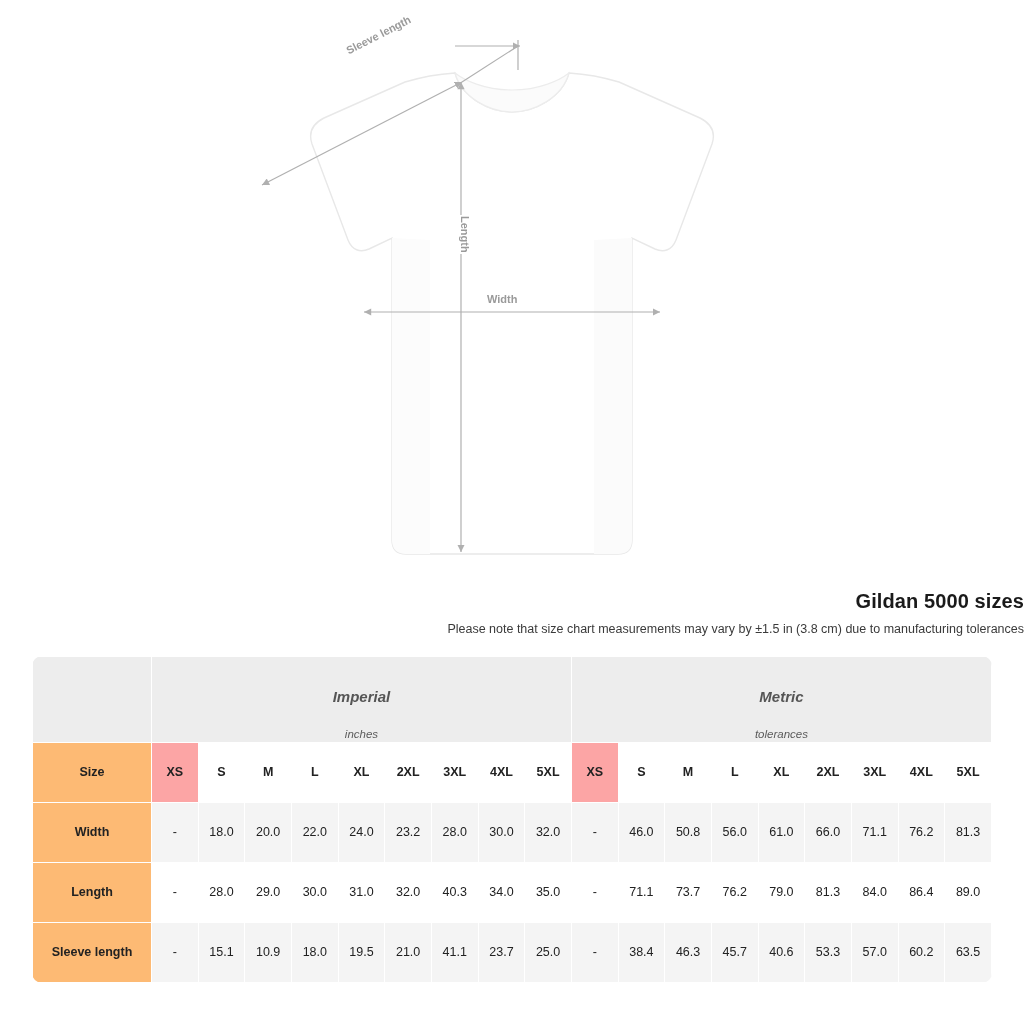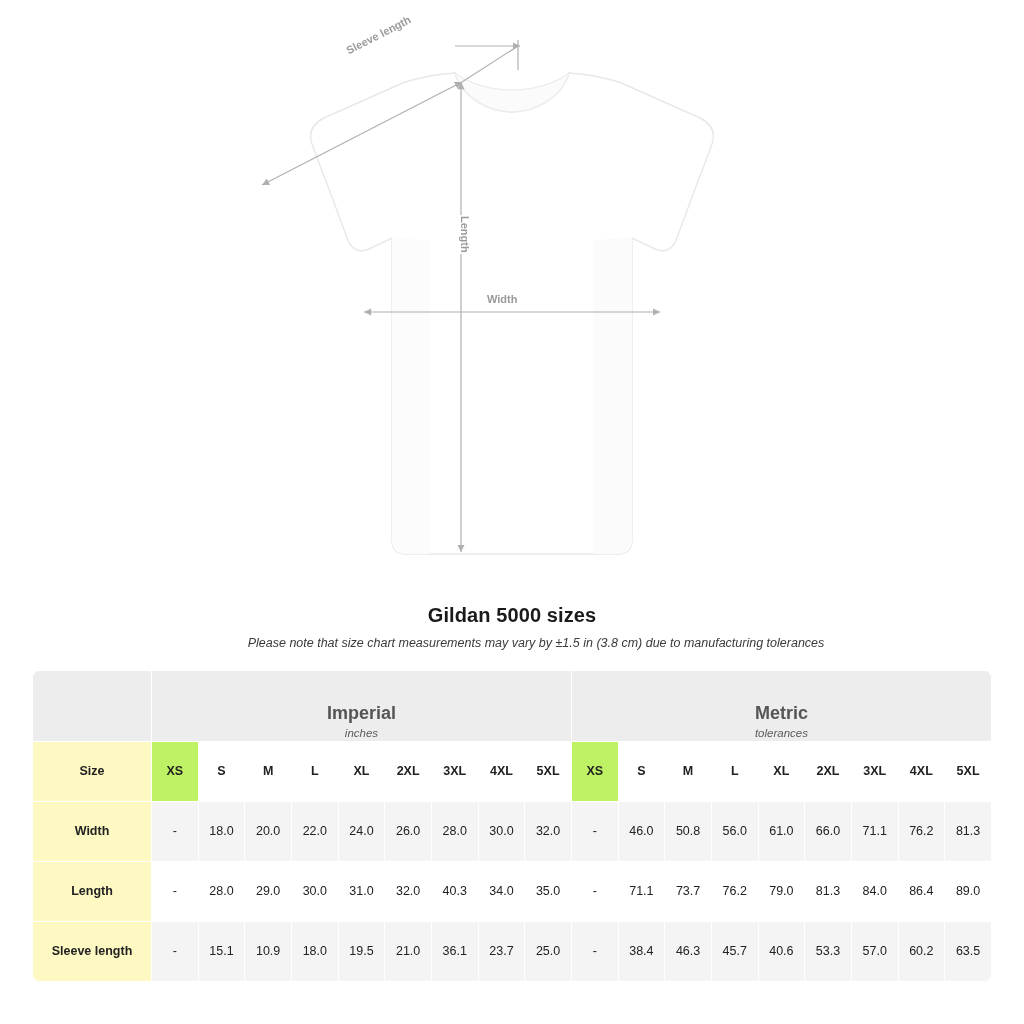--- a/index.html
+++ b/index.html
@@ -57,32 +57,30 @@
     writing-mode: vertical-rl;
     text-orientation: mixed;
   }
   .lbl-width {
     left: 484px;
     top: 292px;
   }
 
   
   .title-block {
-    text-align: center;
-    margin-top: 14px;
+    text-align: right;
   }
   .chart-title {
     font-size: 20px;
     font-weight: bold;
     color: #1a1a1a;
     letter-spacing: 0.1px;
   }
   .chart-note {
     font-size: 12.5px;
-    font-style: italic;
     color: #3a3a3a;
     margin-top: 9px;
     padding-left: 48px;
   }
 
   
   .table-wrap {
     margin: 20px 32px 0 32px;
     border-radius: 10px;
     overflow: hidden;
@@ -99,51 +97,53 @@
     color: #222222;
     padding: 0;
     height: 59px;
     vertical-align: middle;
   }
   .unit-head {
     background: #ededed;
     height: 72px;
   }
   .unit-name {
-    font-size: 18px;
+    font-size: 15px;
+    font-style: italic;
     font-weight: bold;
     color: #555555;
     line-height: 1.25;
     margin-top: 31px;
   }
   .unit-sub {
     font-size: 11.5px;
     font-style: italic;
     color: #5b5b5b;
     line-height: 1.4;
+    margin-top: 19px;
   }
   .corner-cell {
     background: #ededed;
   }
   .row-head {
-    background: #fef9c3;
+    background: #fdba74;
     font-weight: bold;
     font-size: 13px;
     color: #222222;
     margin-top: 20px;
   }
   .col-head {
     background: #ffffff;
     font-weight: bold;
     font-size: 12.5px;
     color: #222222;
     height: 56px;
   }
   .col-head.shaded {
-    background: #bef264;
+    background: #fca5a5;
   }
   tr.band-shaded td.val { background: #f4f4f4; }
   tr.band-plain td.val { background: #ffffff; }
   td.val { color: #2a2a2a; }
   .first-label-col { width: 118px; }
 </style>
 </head>
 <body>
 
 <div class="page">
@@ -245,21 +245,21 @@
           <td class="col-head">5XL</td>
         </tr>
 
         <tr class="band-shaded">
           <td class="row-head first-label-col">Width</td>
           <td class="val">-</td>
           <td class="val">18.0</td>
           <td class="val">20.0</td>
           <td class="val">22.0</td>
           <td class="val">24.0</td>
-          <td class="val">26.0</td>
+          <td class="val">23.2</td>
           <td class="val">28.0</td>
           <td class="val">30.0</td>
           <td class="val">32.0</td>
           <td class="val">-</td>
           <td class="val">46.0</td>
           <td class="val">50.8</td>
           <td class="val">56.0</td>
           <td class="val">61.0</td>
           <td class="val">66.0</td>
           <td class="val">71.1</td>
@@ -290,21 +290,21 @@
         </tr>
 
         <tr class="band-shaded">
           <td class="row-head first-label-col">Sleeve length</td>
           <td class="val">-</td>
           <td class="val">15.1</td>
           <td class="val">10.9</td>
           <td class="val">18.0</td>
           <td class="val">19.5</td>
           <td class="val">21.0</td>
-          <td class="val">36.1</td>
+          <td class="val">41.1</td>
           <td class="val">23.7</td>
           <td class="val">25.0</td>
           <td class="val">-</td>
           <td class="val">38.4</td>
           <td class="val">46.3</td>
           <td class="val">45.7</td>
           <td class="val">40.6</td>
           <td class="val">53.3</td>
           <td class="val">57.0</td>
           <td class="val">60.2</td>

